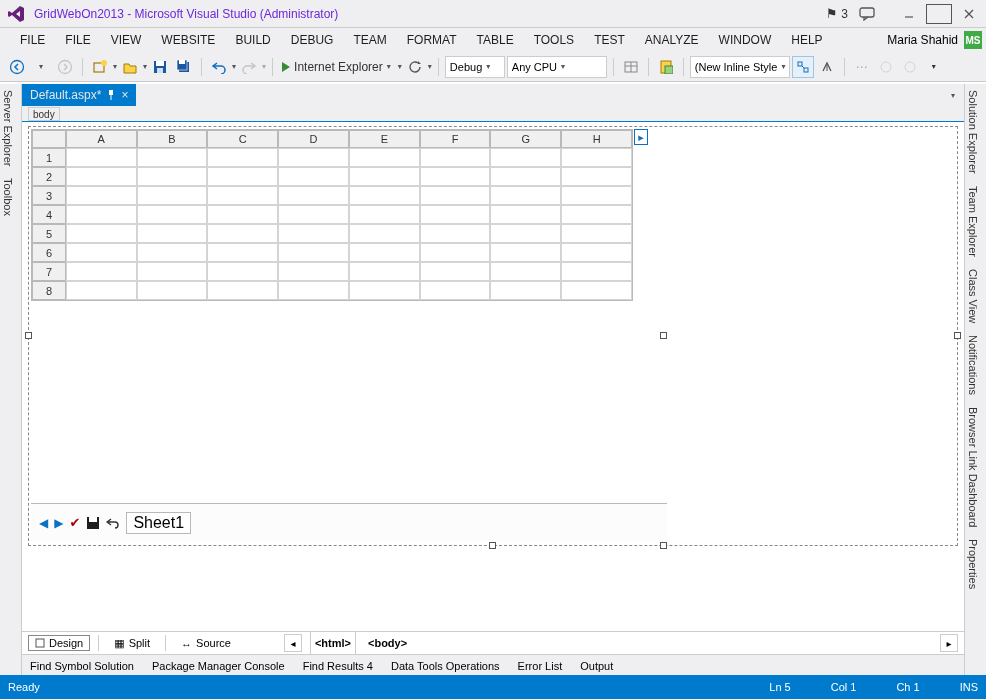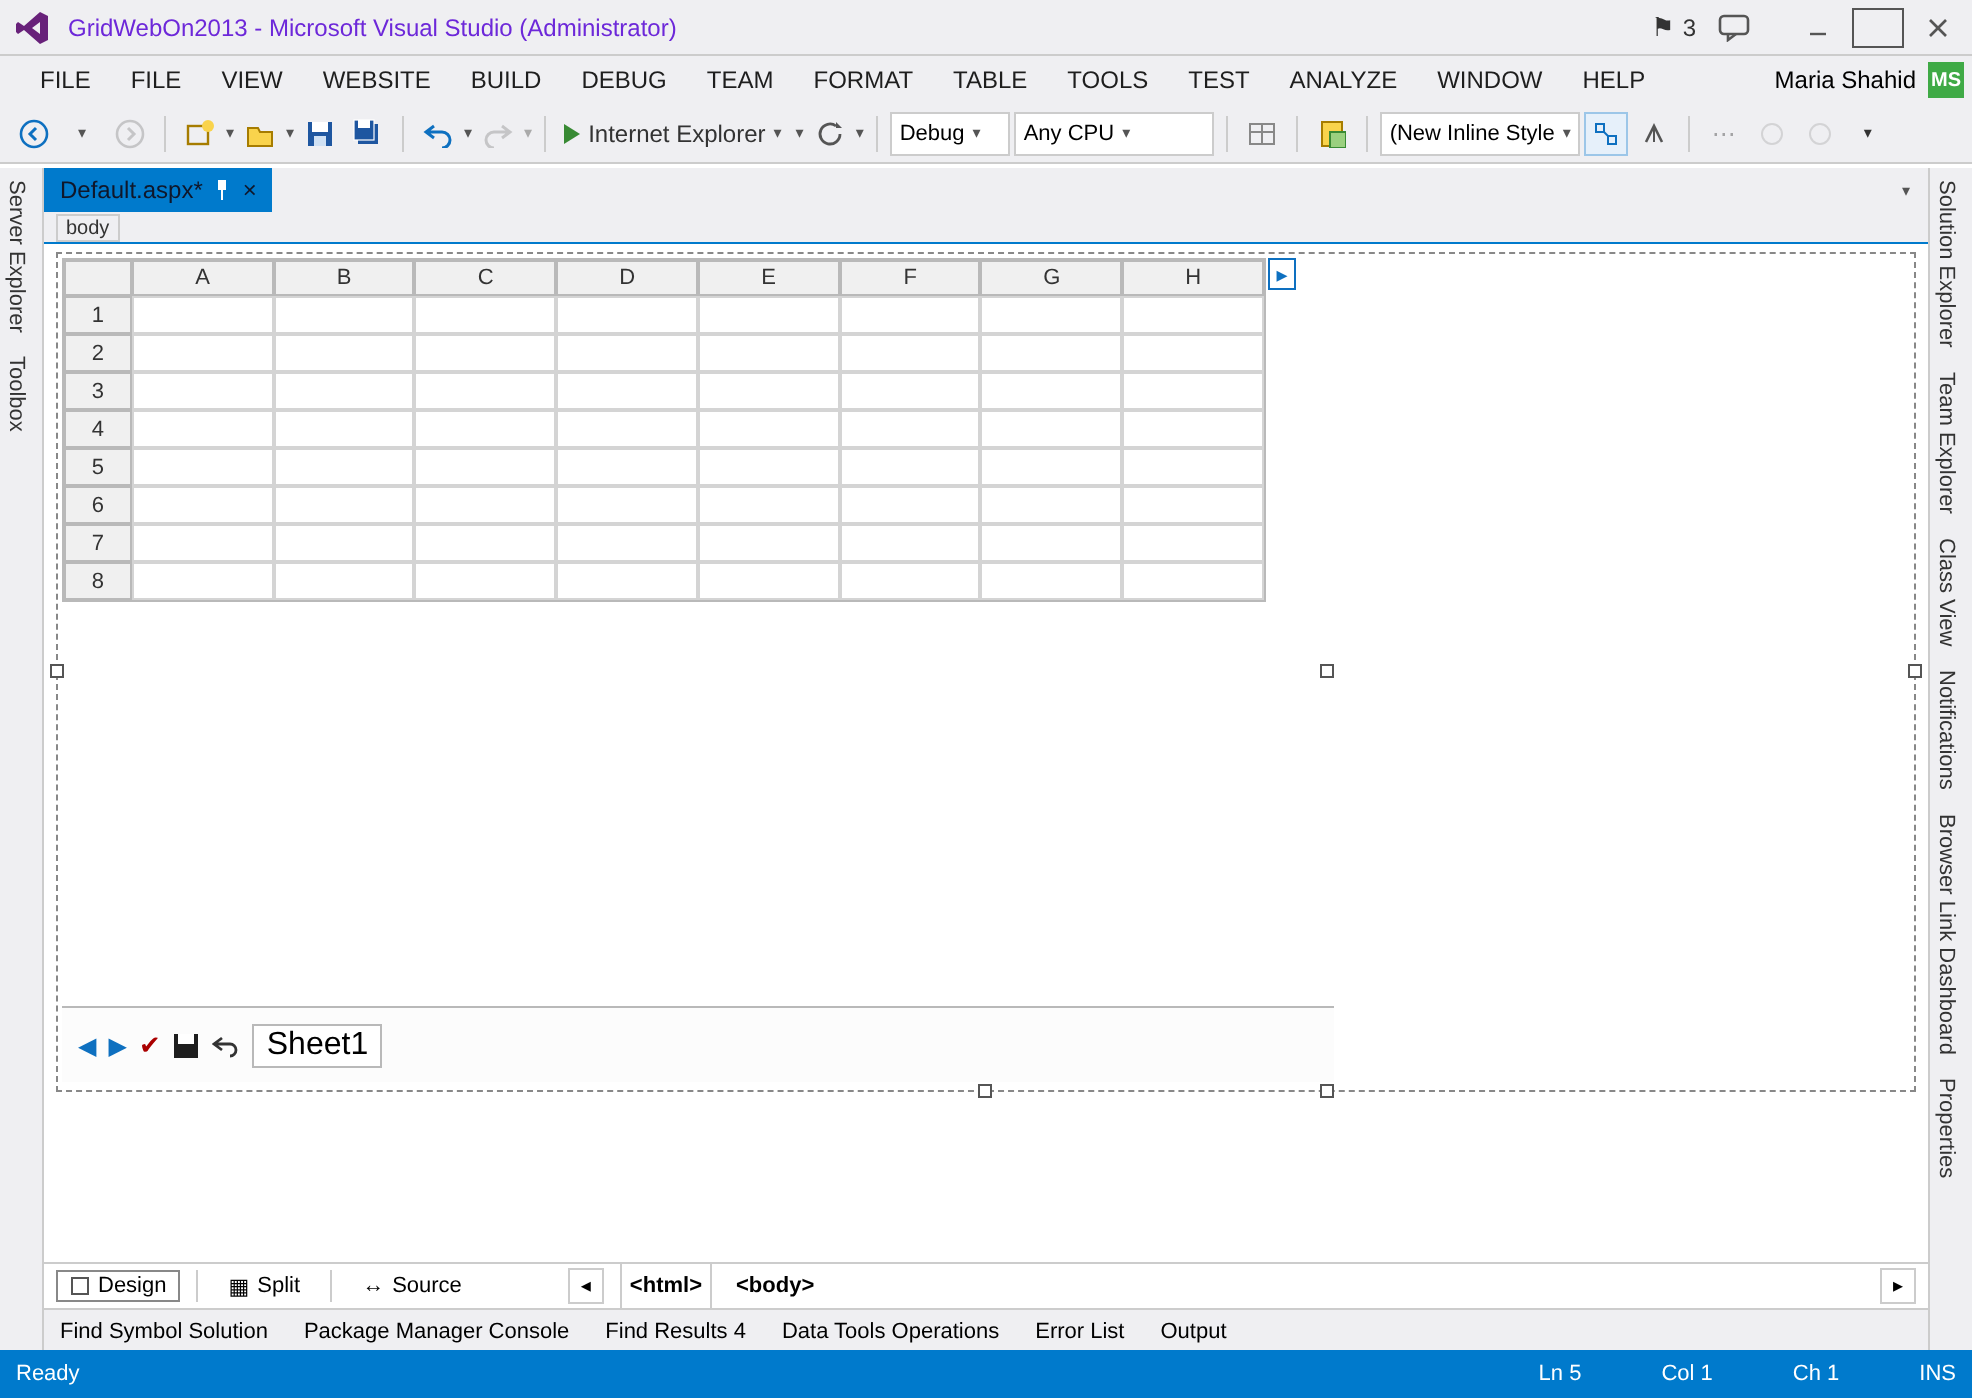--- a/index.html
+++ b/index.html
@@ -42,21 +42,21 @@
 .vtab-l { writing-mode: vertical-rl; text-orientation: mixed; padding: 6px 2px; font-size: 11px; color: #333; }
 
 
 .right-well { position: absolute; right: 0; top: 84px; bottom: 22px; width: 22px; background: #efeff2; border-left: 1px solid #ccc; }
 .vtab-r { writing-mode: vertical-rl; text-orientation: mixed; padding: 6px 2px; font-size: 11px; color: #333; }
 
 
 .docarea { position: absolute; left: 22px; right: 22px; top: 84px; bottom: 22px; background: #fff; display: flex; flex-direction: column; }
 .tab-row-bg { background:#efeff2; }
 .doctabs { height: 22px; background: #efeff2; display: flex; align-items: flex-end; }
-.doctab { background: #007acc; color: #0f172a; height: 22px; display: inline-flex; align-items: center; padding: 0 8px; gap: 6px; font-size: 12px; }
+.doctab { background: #007acc; color: #e5e5e5; height: 22px; display: inline-flex; align-items: center; padding: 0 8px; gap: 6px; font-size: 12px; }
 .doctab .pin { font-size: 10px; }
 .doctab .close { font-size: 12px; }
 .nav-bar { height: 16px; border-bottom: 1px solid #007acc; display: flex; align-items: flex-end; padding-left: 6px; font-size: 10px; color: #333; }
 .nav-bar span { border: 1px solid #ccc; padding: 0 4px; height: 14px; line-height: 13px; }
 
 .design-surface { flex: 1; background: #fff; position: relative; overflow: hidden; }
 .selbox { position: absolute; left: 6px; top: 4px; right: 6px; height: 420px; border: 1px dashed #888; background: #fff; }
 .handle { position: absolute; width: 7px; height: 7px; background: #fff; border: 1px solid #555; }
 .gridw { position: absolute; left: 2px; top: 2px; width: 602px; background: #fff; border: 1px solid #b9b9b9; }
 .gh-row { display: flex; }

